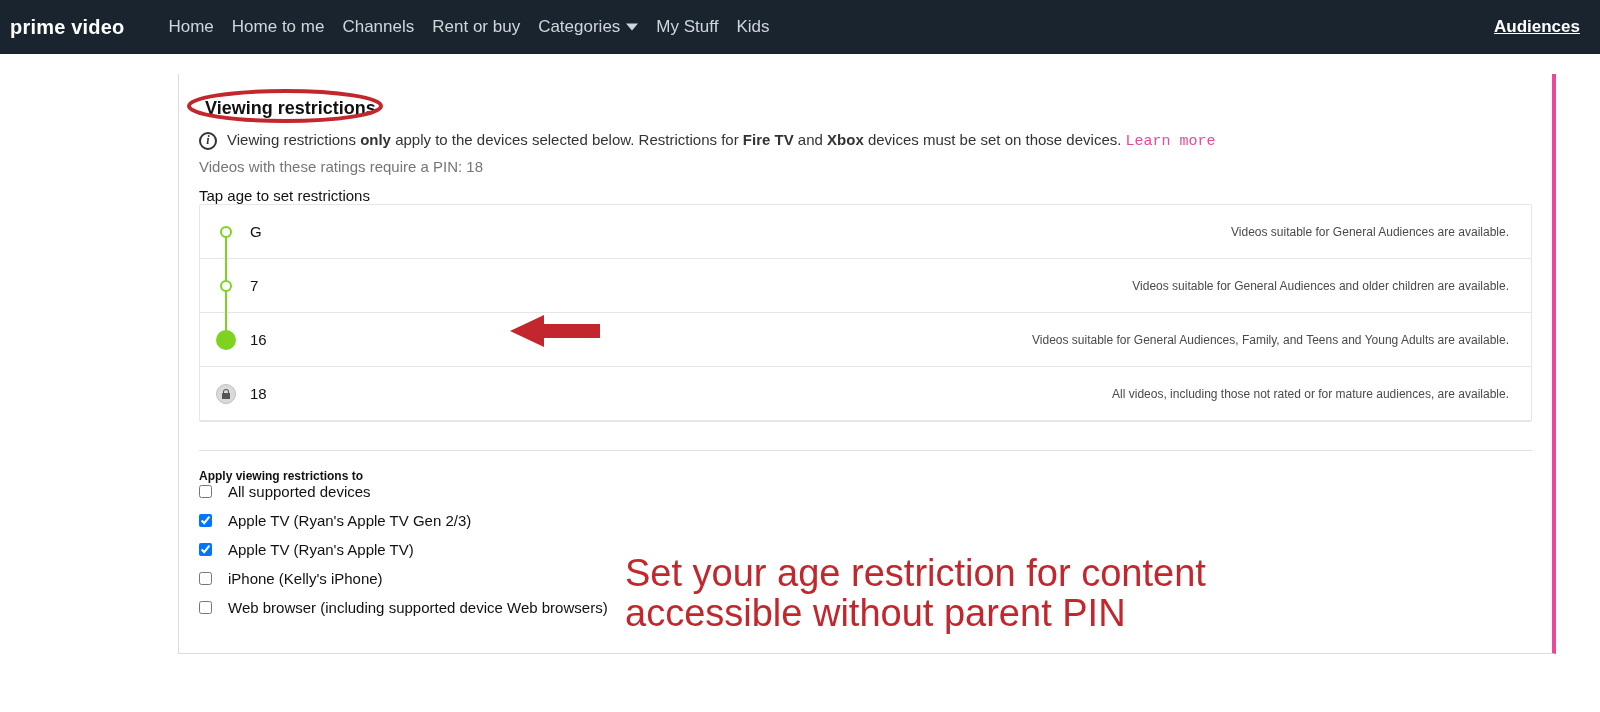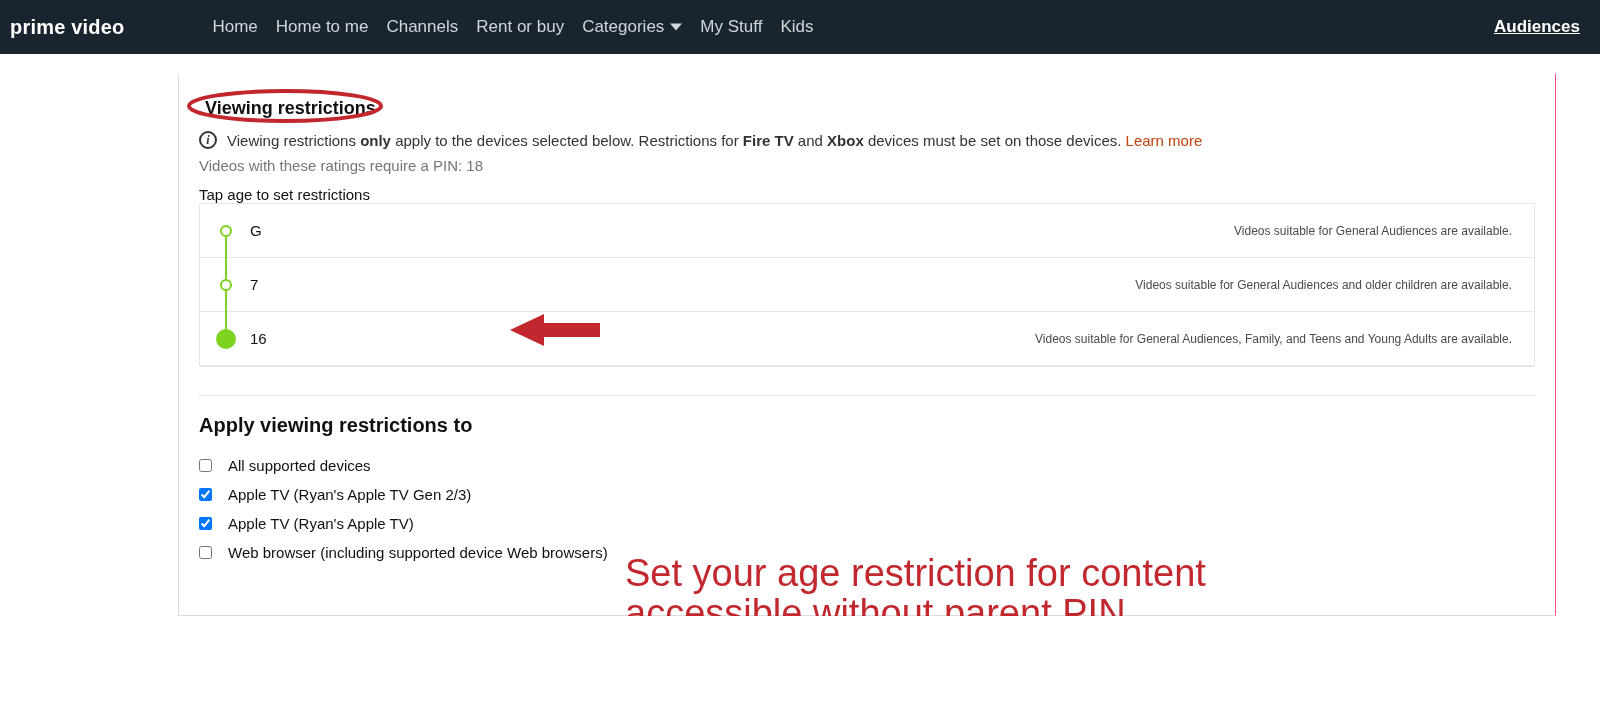--- a/index.html
+++ b/index.html
@@ -10,21 +10,20 @@
     width: 1600px;
   }
   
   .topnav {
     background: #1a242f;
     color: #fff;
     height: 54px;
     display: flex;
     align-items: center;
     padding: 0 20px 0 10px;
-    gap: 44px;
   }
   .brand {
     font-weight: 700;
     font-size: 20px;
     margin-right: 44px;
     letter-spacing: 0.2px;
   }
   .menu {
     display: flex;
     align-items: center;
@@ -48,25 +47,25 @@
   }
 
   
   .page {
     padding-left: 178px;
     padding-right: 44px;
     padding-top: 20px;
   }
   .card {
     border-left: 1px solid #ddd;
-    border-right: 1px solid #ec4899;
+    border-right: 4px solid #ec4899;
     border-bottom: 1px solid #ddd;
     border-top: none;
     background: #fff;
-    padding: 22px 20px 42px 20px;
+    padding: 22px 20px 25px 20px;
     position: relative;
   }
 
   
   .head-wrap {
     position: relative;
     display: inline-block;
     margin-bottom: 10px;
   }
   .section-title {
@@ -106,21 +105,21 @@
     display: inline-flex;
     align-items: center;
     justify-content: center;
     font-family: Georgia, serif;
     font-style: italic;
     font-size: 12px;
     font-weight: 700;
     color: #333;
     flex-shrink: 0;
   }
-  .learn-more { color: #c2410c; cursor: pointer; }
+  .learn-more { color: #ec4899; cursor: pointer; font-family: Liberation Mono, monospace; }
 
   .subgrey {
     color: #767676;
     font-size: 15px;
     margin-bottom: 12px;
   }
   .subtext {
     color: #111;
     font-size: 15px;
   }
@@ -194,23 +193,23 @@
     position: absolute;
     left: 310px;
     top: 108px;
     pointer-events: none;
   }
   .red-arrow svg polygon { fill: #c1272d; }
 
   
   .hr { border: none; border-top: 1px solid #e0e0e0; margin: 28px 0 18px 0; }
   .devices-title {
-    font-size: 20px;
-    font-weight: 700;
-    margin-bottom: 20px;
+    font-size: 12px;
+    font-weight: 700;
+    margin-bottom: 0;
   }
   .device-row {
     display: flex;
     align-items: center;
     gap: 16px;
     font-size: 15px;
     color: #111;
     margin-bottom: 12px;
   }
   .device-row input[type=checkbox] {
@@ -288,20 +287,29 @@
       <div class="age-row">
         <span class="node"></span>
         <span class="age-label">7</span>
         <span class="age-desc">Videos suitable for General Audiences and older children are available.</span>
       </div>
       <div class="age-row">
         <span class="node filled"></span>
         <span class="age-label">16</span>
         <span class="age-desc">Videos suitable for General Audiences, Family, and Teens and Young Adults are available.</span>
       </div>
+      <div class="age-row">
+        <span class="node lock">
+          <svg viewBox="0 0 10 10">
+              <path d="M2 4V3a3 3 0 016 0v1h.5a.5.5 0 01.5.5v5a.5.5 0 01-.5.5h-7a.5.5 0 01-.5-.5v-5a.5.5 0 01.5-.5H2zm1 0h4V3a2 2 0 00-4 0v1z"></path>
+            </svg>
+        </span>
+        <span class="age-label">18</span>
+        <span class="age-desc">All videos, including those not rated or for mature audiences, are available.</span>
+      </div>
 
       <div class="red-arrow">
         <svg width="90" height="36" viewBox="0 0 90 36">
           <polygon points="0,18 34,2 34,11 90,11 90,25 34,25 34,34"></polygon>
         </svg>
       </div>
     </div>
 
     <hr class="hr">
 
@@ -314,20 +322,24 @@
     <div class="device-row">
       <input type="checkbox" checked="" style="">
       <span>Apple TV (Ryan's Apple TV Gen 2/3)</span>
     </div>
     <div class="device-row">
       <input type="checkbox" checked="" style="">
       <span>Apple TV (Ryan's Apple TV)</span>
     </div>
     <div class="device-row">
       <input type="checkbox" style="">
+      <span>iPhone (Kelly's iPhone)</span>
+    </div>
+    <div class="device-row">
+      <input type="checkbox" style="">
       <span>Web browser (including supported device Web browsers)</span>
     </div>
 
     
     <div class="annotation">
       <div>Set your age restriction for content</div>
       <div>accessible without parent PIN</div>
     </div>
 
   </div>

